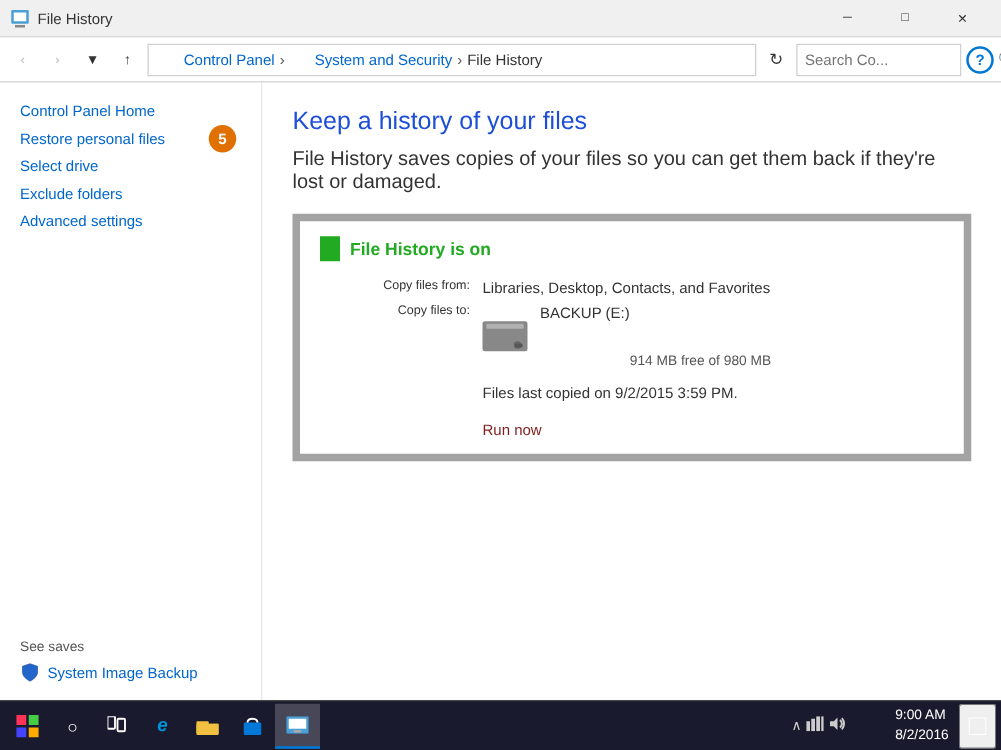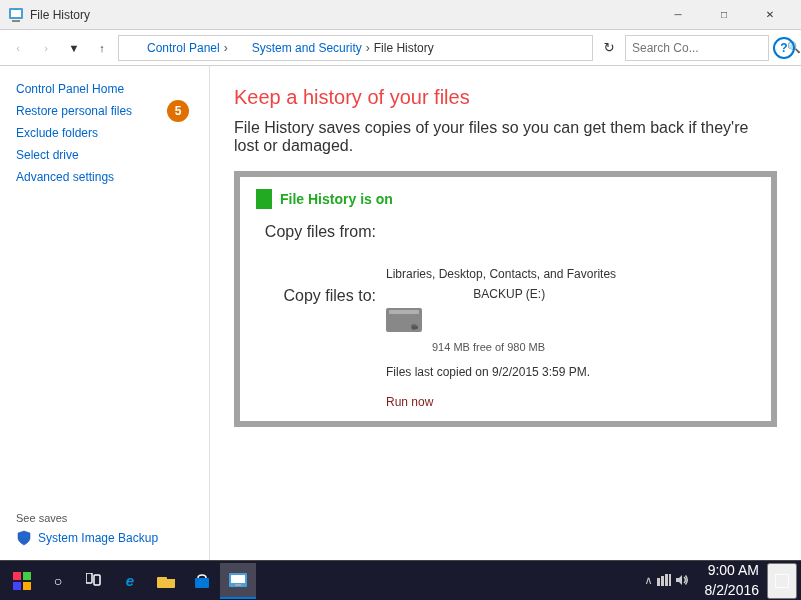--- a/index.html
+++ b/index.html
@@ -52,21 +52,21 @@
       display: flex; align-items: center; padding: 0 8px;
       font-size: 12px; color: #333;
     }
     .breadcrumb-sep { color: #555; margin: 0 4px; }
     .breadcrumb-link { color: #0066cc; cursor: pointer; margin-left: 20px; }
     .refresh-btn {
       width: 24px; height: 24px; border: 1px solid transparent; background: transparent;
       cursor: pointer; display: flex; align-items: center; justify-content: center; color: #333;
     }
     .search-box {
-      width: 144px; height: 26px; border: 1px solid #d0d0d0; background: white;
+      width: 132px; height: 26px; border: 1px solid #d0d0d0; background: white;
       display: flex; align-items: center; padding: 0 6px; font-size: 12px;
     }
     .search-input {
       border: none; outline: none; flex: 1; font-size: 12px; background: transparent;
     }
     .help-btn {
       width: 24px; height: 24px; border: none; background: transparent;
       cursor: pointer; display: flex; align-items: center; justify-content: center;
     }
 
@@ -113,21 +113,21 @@
     }
     .shield-icon {
       width: 16px; height: 16px; display: flex; align-items: center; justify-content: center;
     }
 
     
     .content {
       flex: 1; padding: 20px 24px; background: white; overflow-y: auto;
     }
     .page-title {
-      font-size: 20px; color: #ef4444; font-weight: normal; margin-bottom: 10px;
+      font-size: 20px; color: #1d4ed8; font-weight: normal; margin-bottom: 10px;
     }
     .page-description {
       font-size: 16px; color: #333; margin-bottom: 16px;
     }
     .status-panel {
       border: 6px solid #a3a3a3;
       padding: 12px 16px;
       margin-bottom: 16px;
     }
     .status-header {
@@ -136,29 +136,29 @@
     .status-indicator {
       width: 16px; height: 20px; background: #22aa22;
     }
     .status-text {
       font-size: 14px; color: #22aa22; font-weight: 600;
     }
     .info-row {
       display: flex; margin-bottom: 6px;
     }
     .info-label {
-      width: 130px; color: #333; font-size: 16px; text-align: right; padding-right: 10px;
+      width: 130px; color: #333; font-size: 10px; text-align: right; padding-right: 10px;
     }
     .info-value {
-      color: #333; font-size: 12px; margin-top: 44px;
+      color: #333; font-size: 12px;
     }
     .drive-row {
       display: flex; align-items: center; gap: 10px; margin-bottom: 4px;
     }
-    .drive-info { display: flex; flex-direction: column; align-items: flex-end; }
+    .drive-info { display: flex; flex-direction: row; }
     .drive-name { font-size: 12px; color: #333; font-weight: 500; }
     .drive-space { font-size: 11px; color: #555; margin-top: 40px; }
     .last-copied { font-size: 12px; color: #333; margin-top: 8px; margin-left: 130px; }
     .run-now { color: #7f1d1d; cursor: pointer; font-size: 12px; margin-left: 130px; margin-top: 16px; }
 
     .turn-off-row {
       display: flex; justify-content: flex-end; margin-top: 8px;
     }
     .turn-off-btn {
       padding: 4px 16px; border: 1px solid #adadad; background: linear-gradient(#f6f6f6, #e8e8e8);
@@ -182,22 +182,22 @@
     .active-task {
       background: rgba(255,255,255,0.2);
       border-bottom: 2px solid #0078d7;
     }
     .taskbar-spacer { flex: 1; }
     .taskbar-sys {
       display: flex; align-items: center; padding: 0 8px; gap: 4px;
     }
     .sys-icon { color: #ccc; font-size: 11px; cursor: pointer; }
     .taskbar-time {
-      color: white; font-size: 14px; text-align: right;
-      padding: 0 8px; cursor: pointer;
+      color: white; font-size: 11px; text-align: left;
+      padding: 0 8px; cursor: pointer; margin-left: 23px;
     }
     .taskbar-time div { line-height: 1.4; }
     .notification-btn {
       width: 30px; height: 36px; display: flex; align-items: center; justify-content: center;
       cursor: pointer; color: white;
     }
 
     
     .hdd-icon {
       width: 36px; height: 24px;
@@ -258,24 +258,24 @@
 
   <div class="sidebar">
     <a class="sidebar-link">
       <span>Control Panel Home</span>
     </a>
     <a class="sidebar-link restore-link" style="position:relative;">
       <span>Restore personal files</span>
       <span class="badge">5</span>
     </a>
     <a class="sidebar-link">
+      <span>Select drive</span>
+    </a>
+    <a class="sidebar-link">
       <span>Exclude folders</span>
-    </a>
-    <a class="sidebar-link">
-      <span>Select drive</span>
     </a>
     <a class="sidebar-link">
       <span>Advanced settings</span>
     </a>
 
     <div class="sidebar-spacer"></div>
 
     <div class="see-also">See saves</div>
     <a class="see-also-link">
       <span class="shield-icon">

